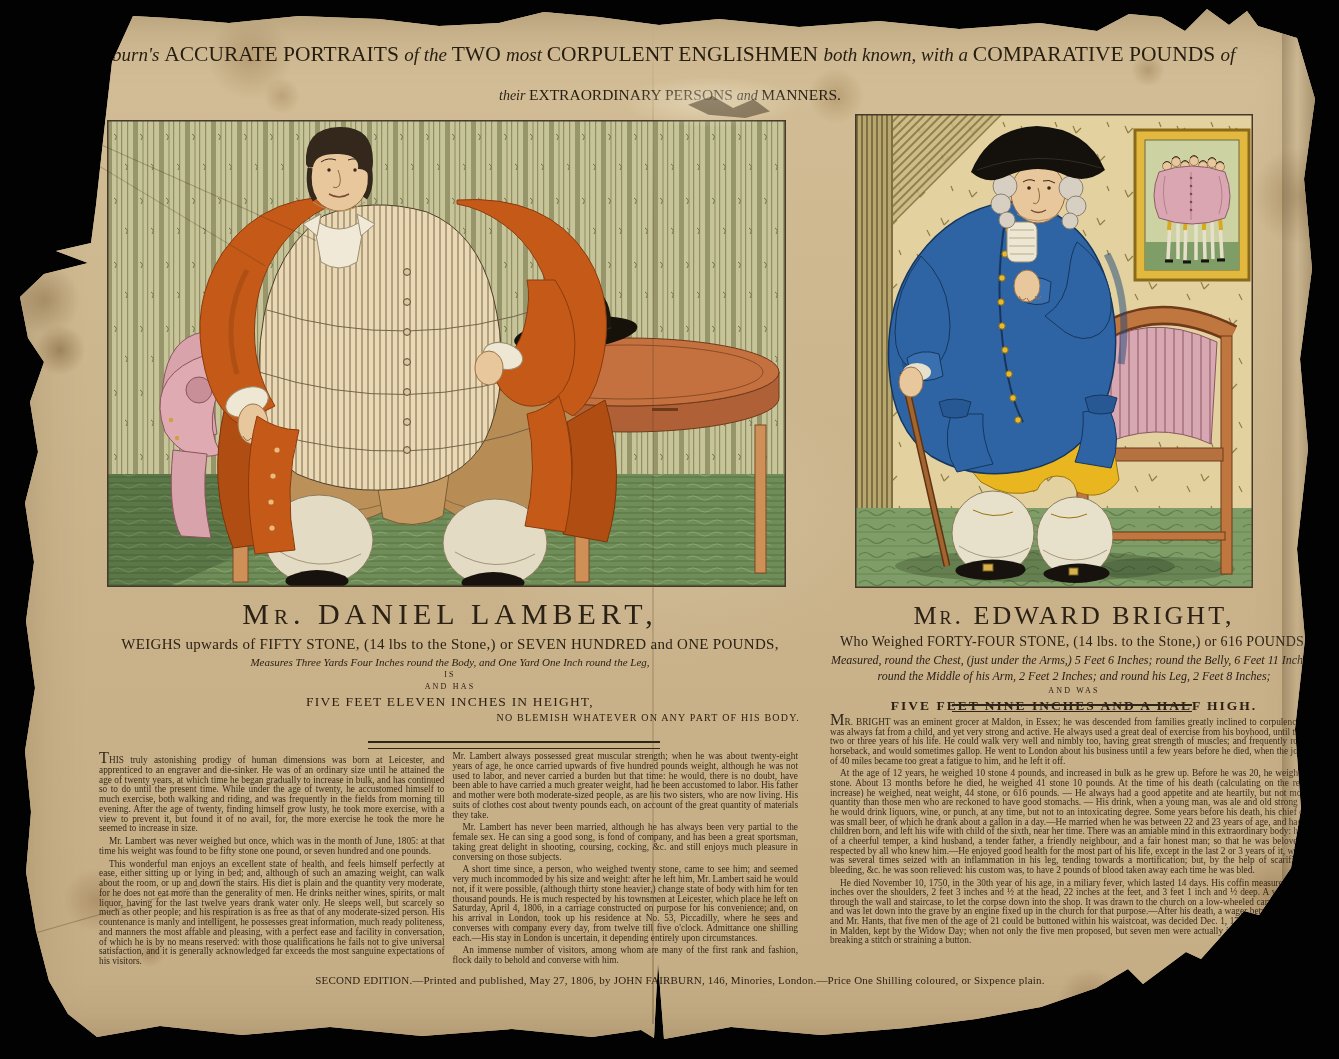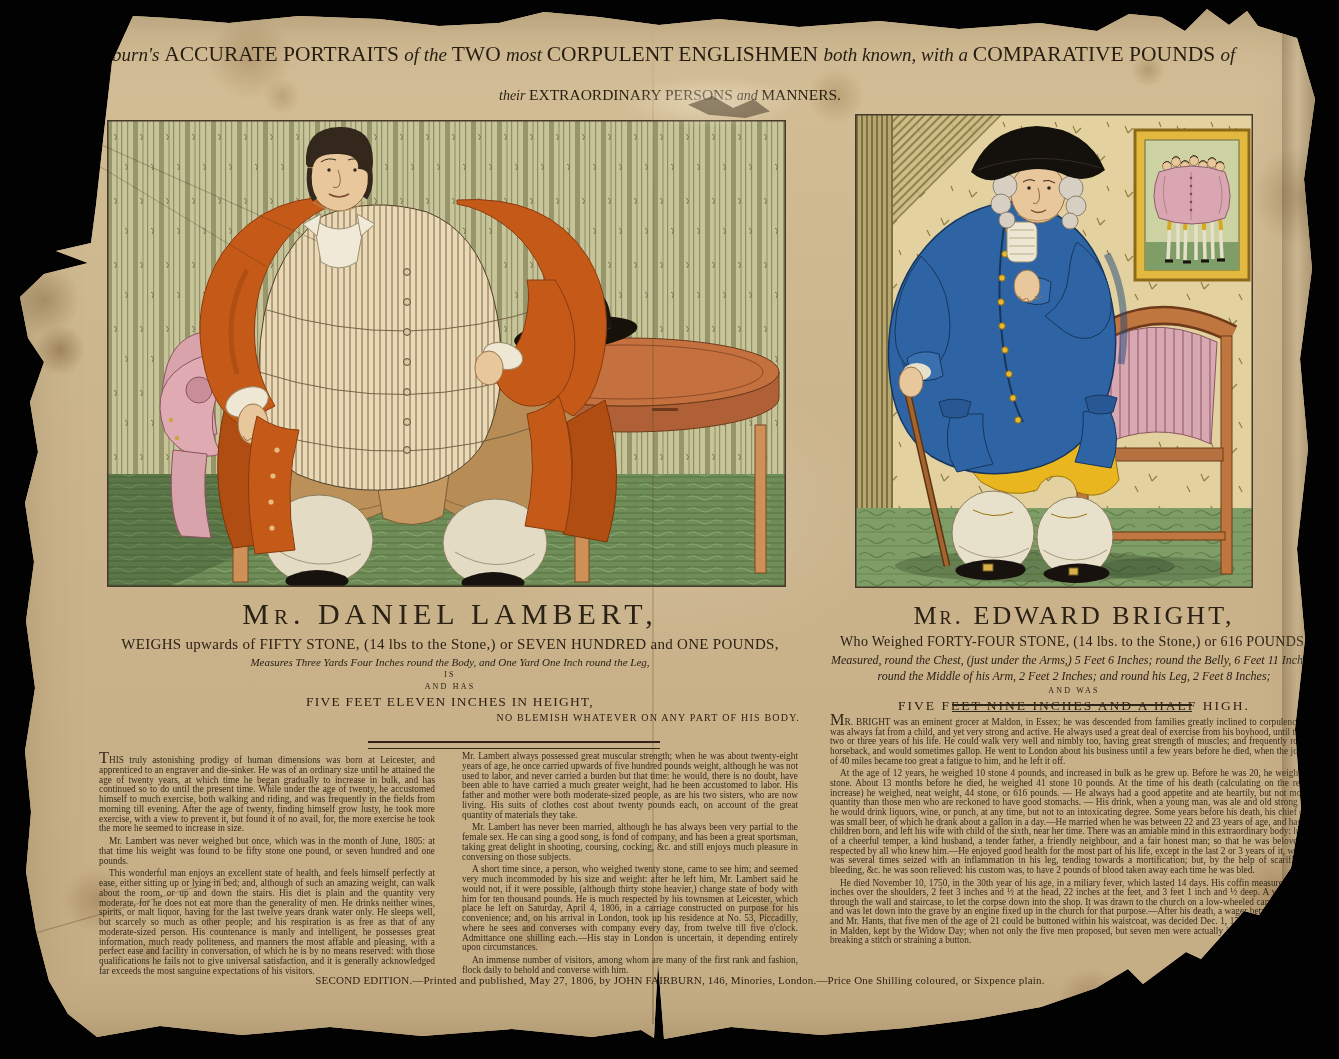--- a/index.html
+++ b/index.html
@@ -56,29 +56,29 @@
   .l-md{font-size:13.5px;letter-spacing:1.2px;margin:3px 0;}
   .l-lg{font-size:15px;letter-spacing:.3px;margin:3px 0;}
   .l-it{font-style:italic;font-size:11px;margin:2px 0;}
   .l-tiny{font-size:8px;letter-spacing:2.2px;margin:2px 0;}
   .l-sm{font-size:10px;letter-spacing:1.2px;margin:2px 0;text-align:right;}
   .lambert-head{position:absolute;left:100px;top:597px;width:700px;}
   .bright-head{position:absolute;left:828px;top:601px;width:492px;}
   .bright-head .l-xl{font-size:26px;letter-spacing:3px;margin-bottom:2px;}
   .bright-head .l-lg{font-size:14px;}
   .bright-head .l-it{font-size:12px;line-height:1.3;}
-  .bright-head .l-md{letter-spacing:2px;}
+  .bright-head .l-md{letter-spacing:2px;font-weight:bold;}
 
   .rule{position:absolute;height:5px;border-top:2.5px solid #2e2418;border-bottom:1px solid #2e2418;}
   .rule-left{left:368px;top:741px;width:292px;}
   .rule-right{left:952px;top:704px;width:240px;}
 
   .body-text p{margin:0 0 3px;text-align:justify;color:#33291b;}
   .body-text p + p{text-indent:10px;}
-  .lambert-body{position:absolute;left:99px;top:752px;width:699px;display:flex;gap:27px;
+  .lambert-body{position:absolute;left:99px;top:752px;width:699px;display:flex;gap:8px;
                 font-size:9.3px;line-height:1.05;}
   .lambert-body .col{flex:1;}
   .bright-body{position:absolute;left:830px;top:714px;width:489px;font-size:9.3px;line-height:1.04;}
   .lambert-body .col:first-child p:first-child::first-letter,
   .bright-body p:first-child::first-letter{font-size:175%;line-height:.75;}
 
   .imprint{position:absolute;left:300px;top:974px;width:760px;text-align:center;
            font-size:11px;letter-spacing:.2px;color:#2e2416;}
 
   .crease-v{position:absolute;left:652px;top:22px;width:2px;height:1002px;

